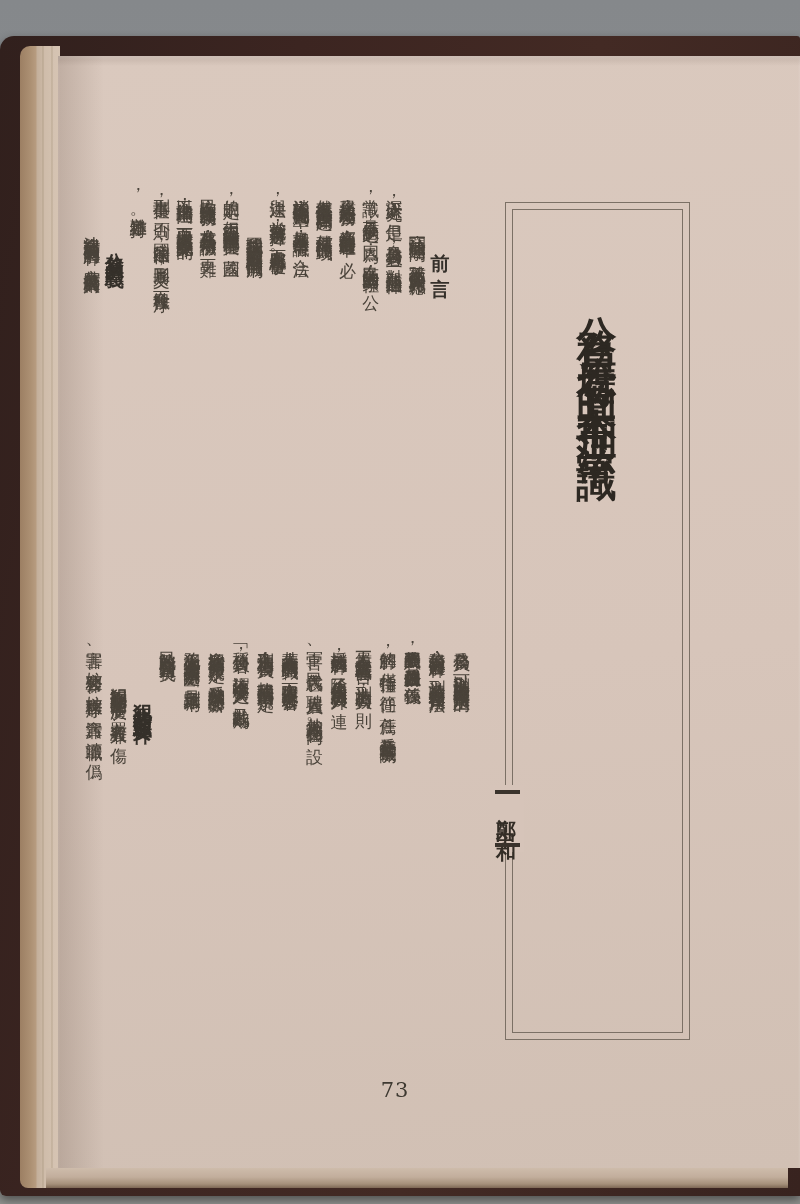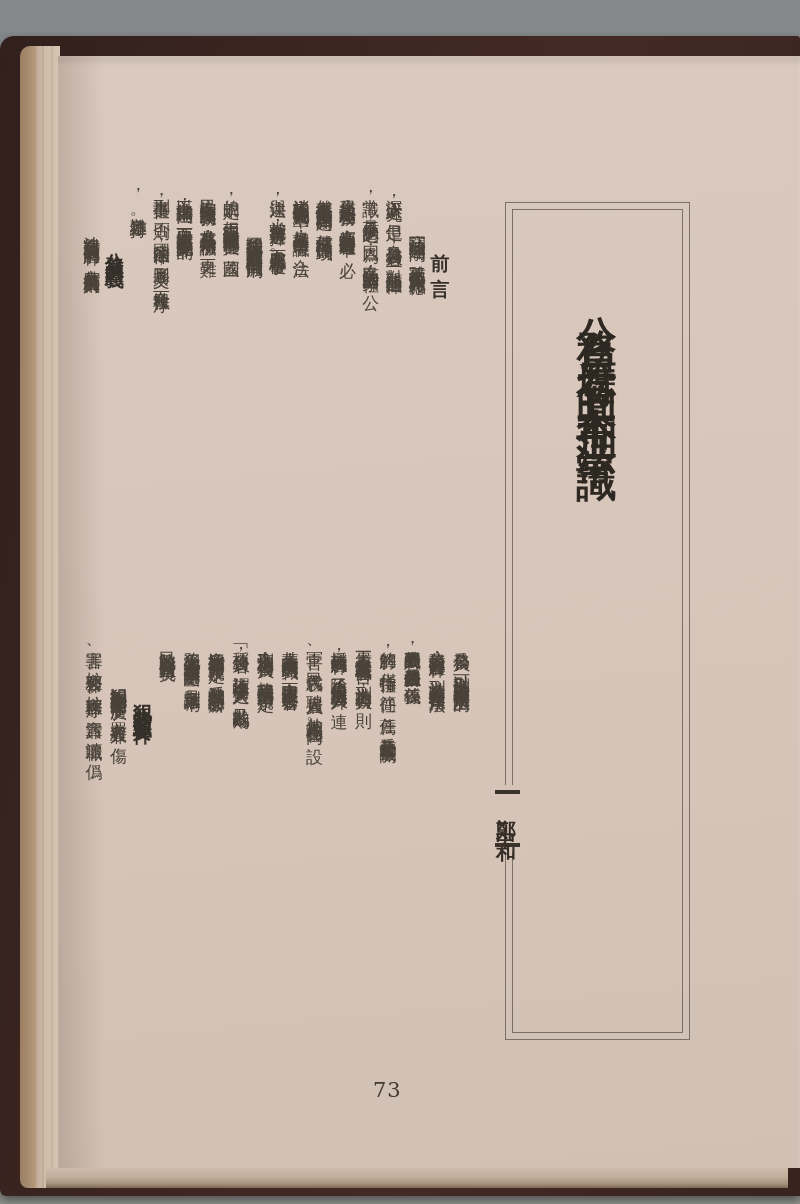--- a/index.html
+++ b/index.html
@@ -82,21 +82,21 @@
   .vcol{letter-spacing:1.2px;}
   .register-top .vcol{line-height:23.25px;}
   .register-bottom .vcol{line-height:24.5px;}
   .vcol.tight{letter-spacing:0.1px;}
   .vcol.ind2{padding-top:37px;}
   .vcol.vcol-heading{
     padding-top:52px;font-weight:700;font-size:19px;letter-spacing:3px;
     color:#35302a;
   }
   .page-number{
-    position:absolute;left:315px;top:1022px;width:44px;text-align:left;
+    position:absolute;left:315px;top:1022px;width:44px;text-align:center;
     font-size:21px;color:#3e3931;letter-spacing:1px;
   }
 </style>
 </head>
 <body>
 
 <div class="scene">
   <div class="book-cover"></div>
   <div class="page-stack"></div>
   <div class="page-stack-bottom"></div>

